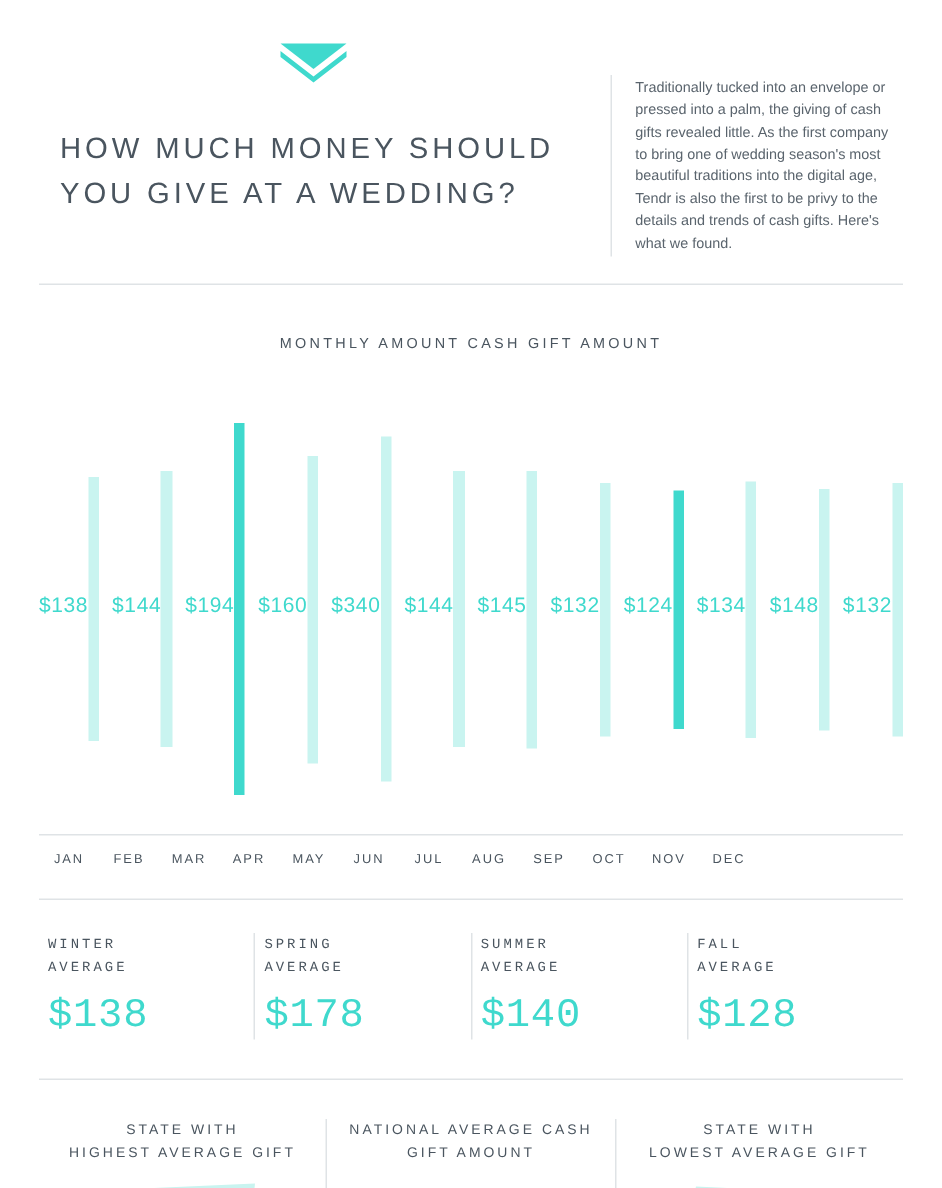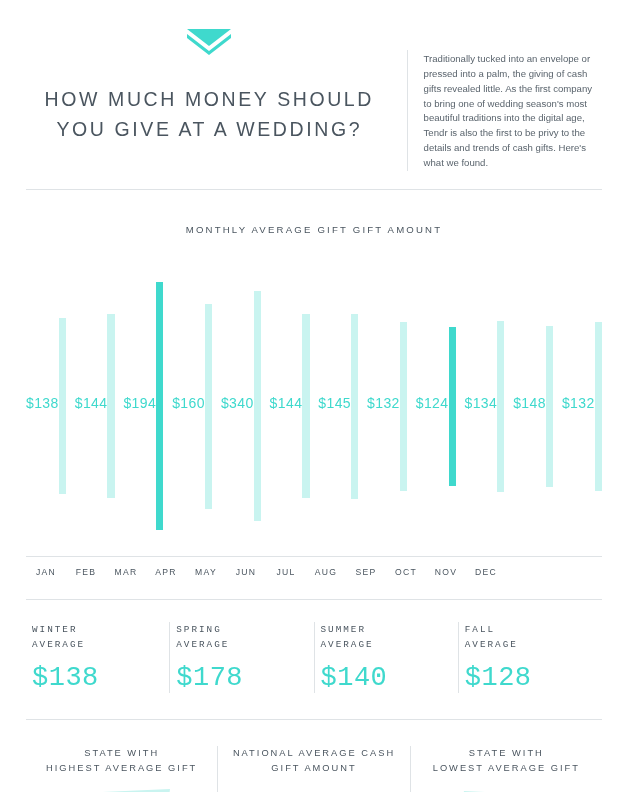--- a/index.html
+++ b/index.html
@@ -27,21 +27,20 @@
     justify-content: center;
     margin-top: 8px;
     margin-bottom: 28px;
   }
   .logo-svg { display:block; }
   .headline {
     font-size: 19.5px;
     letter-spacing: 2.6px;
     line-height: 1.55;
     color: #4a555f;
-    text-align: center;
     font-weight: 400;
     padding: 0 14px;
   }
   .header-right {
     width: 200px;
     border-left: 1px solid #dfe3e6;
     padding-left: 16px;
     padding-top: 2px;
     margin-top: 32px;
   }
@@ -207,21 +206,21 @@
       </div>
       <div class="headline">HOW MUCH MONEY SHOULD YOU GIVE AT A WEDDING?</div>
     </div>
     <div class="header-right">
       <p class="intro">Traditionally tucked into an envelope or pressed into a palm, the giving of cash gifts revealed little. As the first company to bring one of wedding season's most beautiful traditions into the digital age, Tendr is also the first to be privy to the details and trends of cash gifts. Here's what we found.</p>
     </div>
   </div>
 
   <div class="rule"></div>
 
-  <div class="chart-title">MONTHLY AVERAGE GIFT GIFT AMOUNT</div>
+  <div class="chart-title">MONTHLY AMOUNT CASH GIFT AMOUNT</div>
 
   <div class="chart" id="chart">
       <div class="bar-col">
         <div class="bar-value">$138</div>
         <div class="bar" style="height: 176px;"></div>
       </div>
       <div class="bar-col">
         <div class="bar-value">$144</div>
         <div class="bar" style="height: 184px;"></div>
       </div>

